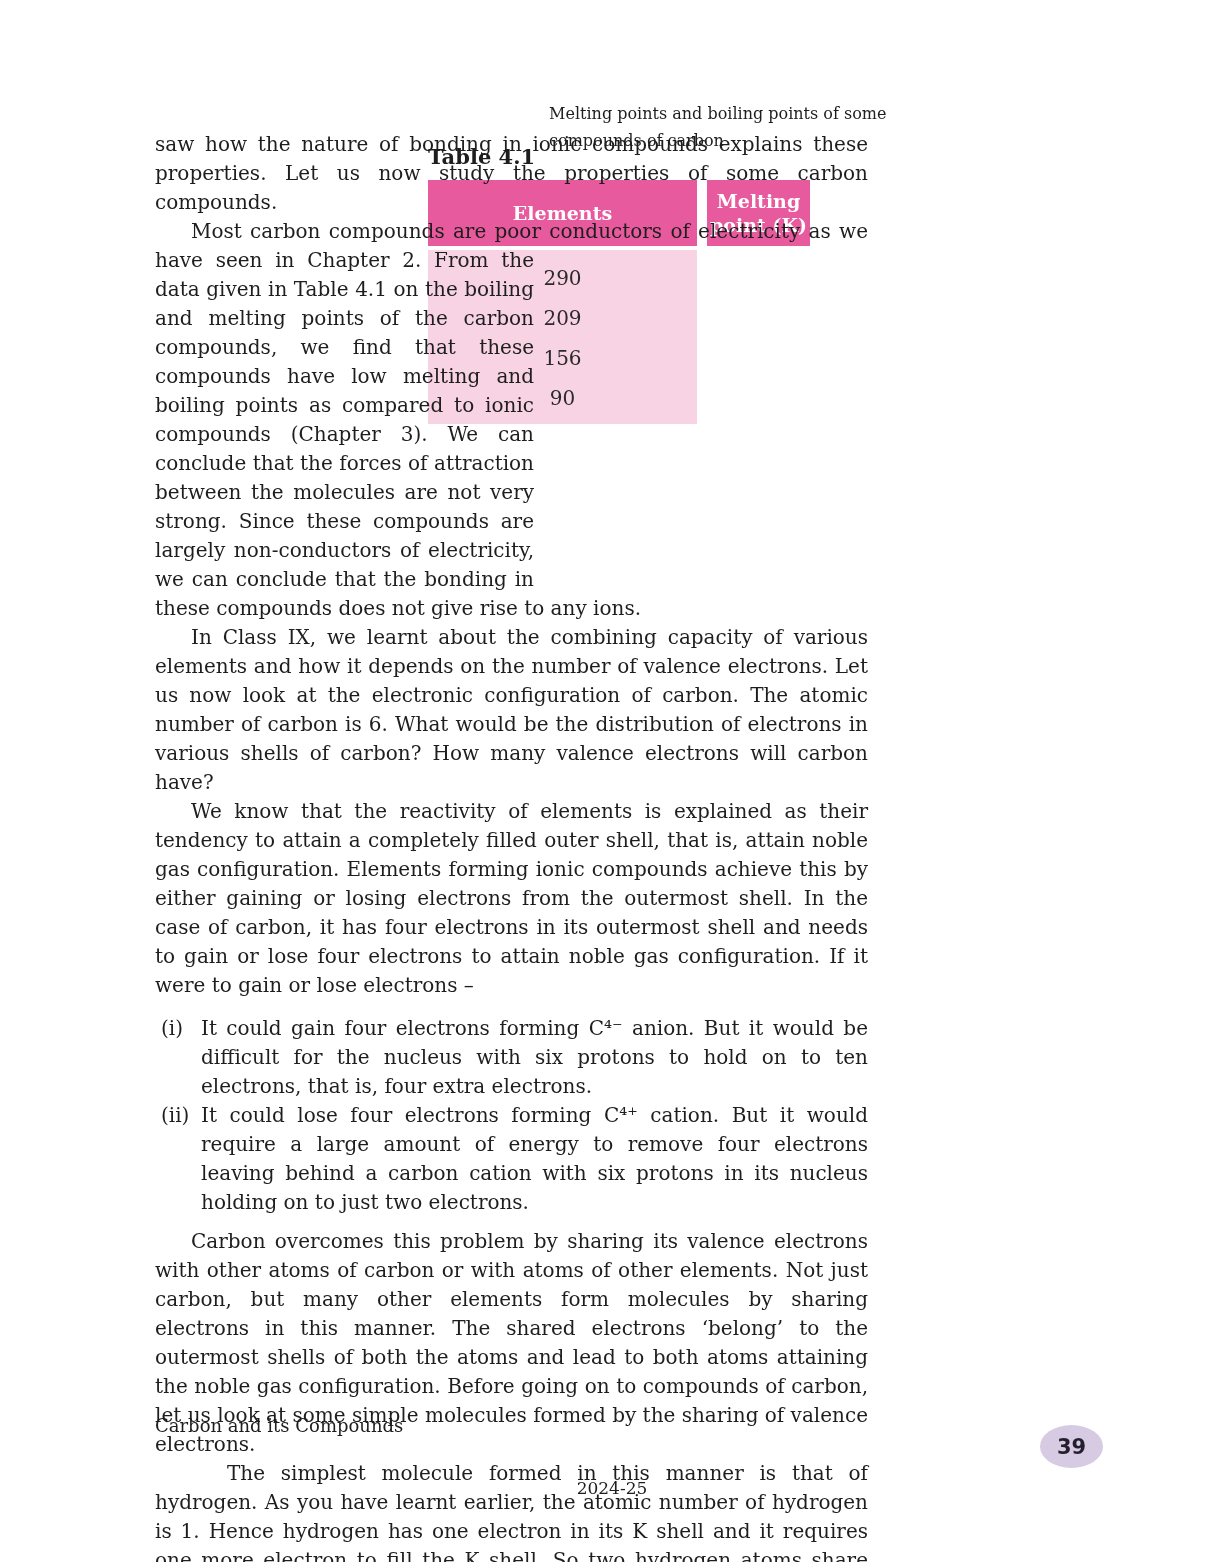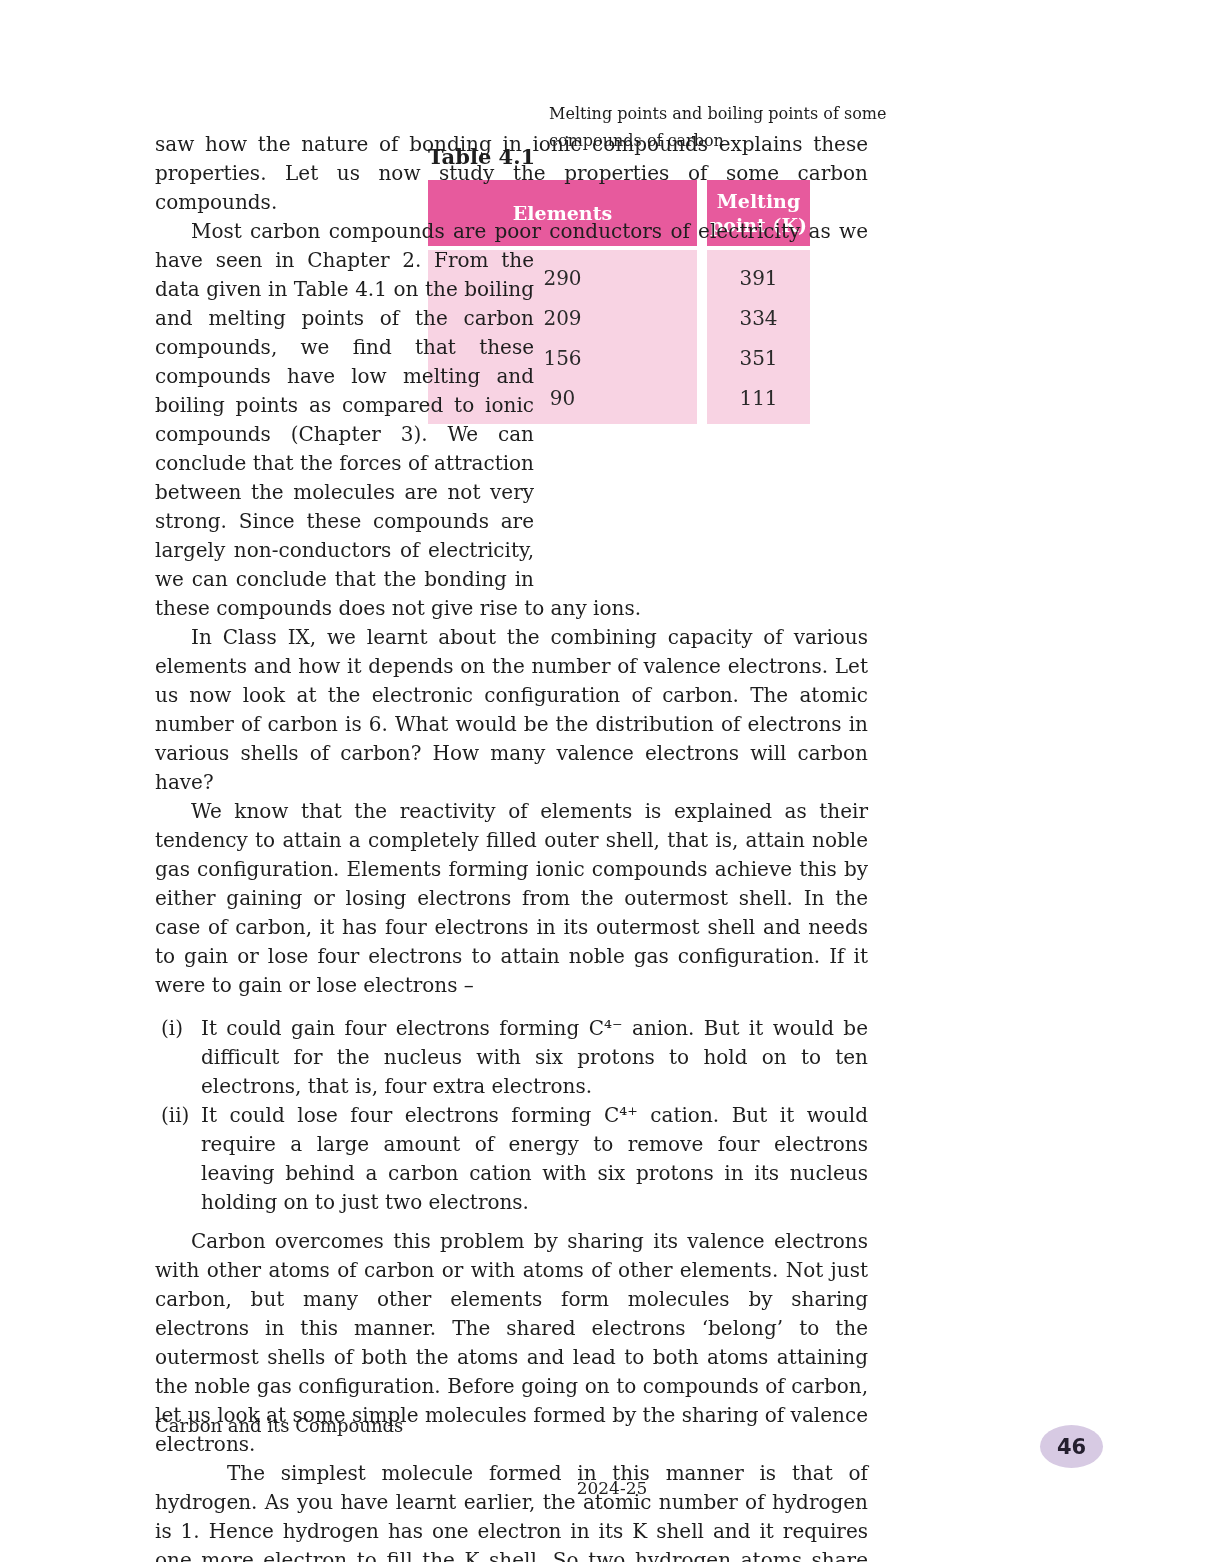--- a/index.html
+++ b/index.html
@@ -100,26 +100,20 @@
       <div class="th-cell">Elements</div>
       <div class="th-cell">Melting point (K)</div>
     </div>
     <div class="tbl-grid">
       <div class="tbl-col">
         <div class="td-cell td-num">290</div>
         <div class="td-cell td-num">209</div>
         <div class="td-cell td-num">156</div>
         <div class="td-cell td-num">90</div>
       </div>
-      <div class="tbl-col">
-        <div class="td-cell td-num">391</div>
-        <div class="td-cell td-num">334</div>
-        <div class="td-cell td-num">351</div>
-        <div class="td-cell td-num">111</div>
-      </div>
     </div>
   </div>
 
   <div id="main-text">
     <p>saw how the nature of bonding in ionic compounds explains these properties. Let us now study the properties of some carbon compounds.</p>
     <p class="indent"><span>Most carbon compounds are poor conductors of electricity as we </span><span class="tbl-spacer"></span><span>have seen in Chapter 2. From the data given in Table 4.1 on the boiling and melting points of the carbon compounds, we find that these compounds have low melting and boiling points as compared to ionic compounds (Chapter 3). We can conclude that the forces of attraction between the molecules are not very strong. Since these compounds are largely non-conductors of electricity, we can conclude that the bonding in these compounds does not give rise to any ions.</span></p>
     <p class="indent">In Class IX, we learnt about the combining capacity of various elements and how it depends on the number of valence electrons. Let us now look at the electronic configuration of carbon. The atomic number of carbon is 6. What would be the distribution of electrons in various shells of carbon? How many valence electrons will carbon have?</p>
     <p class="indent">We know that the reactivity of elements is explained as their tendency to attain a completely filled outer shell, that is, attain noble gas configuration. Elements forming ionic compounds achieve this by either gaining or losing electrons from the outermost shell. In the case of carbon, it has four electrons in its outermost shell and needs to gain or lose four electrons to attain noble gas configuration. If it were to gain or lose electrons –</p>
     <ol class="num-list">
       <li>
@@ -129,16 +123,16 @@
       <li>
         <span class="marker">(ii)</span>
         <span>It could lose four electrons forming C⁴⁺ cation. But it would require a large amount of energy to remove four electrons leaving behind a carbon cation with six protons in its nucleus holding on to just two electrons.</span>
       </li>
     </ol>
     <p class="indent">Carbon overcomes this problem by sharing its valence electrons with other atoms of carbon or with atoms of other elements. Not just carbon, but many other elements form molecules by sharing electrons in this manner. The shared electrons ‘belong’ to the outermost shells of both the atoms and lead to both atoms attaining the noble gas configuration. Before going on to compounds of carbon, let us look at some simple molecules formed by the sharing of valence electrons.</p>
     <p class="big-indent">The simplest molecule formed in this manner is that of hydrogen. As you have learnt earlier, the atomic number of hydrogen is 1. Hence hydrogen has one electron in its K shell and it requires one more electron to fill the K shell. So two hydrogen atoms share their electrons to form a molecule of hydrogen, H₂. This allows each hydrogen atom to attain the</p>
   </div>
 
   <div id="footer-chapter">Carbon and its Compounds</div>
-  <div id="page-badge">46</div>
+  <div id="page-badge">39</div>
   <div id="edition-line">2024-25</div>
 
 </div>
 
 </body></html>

